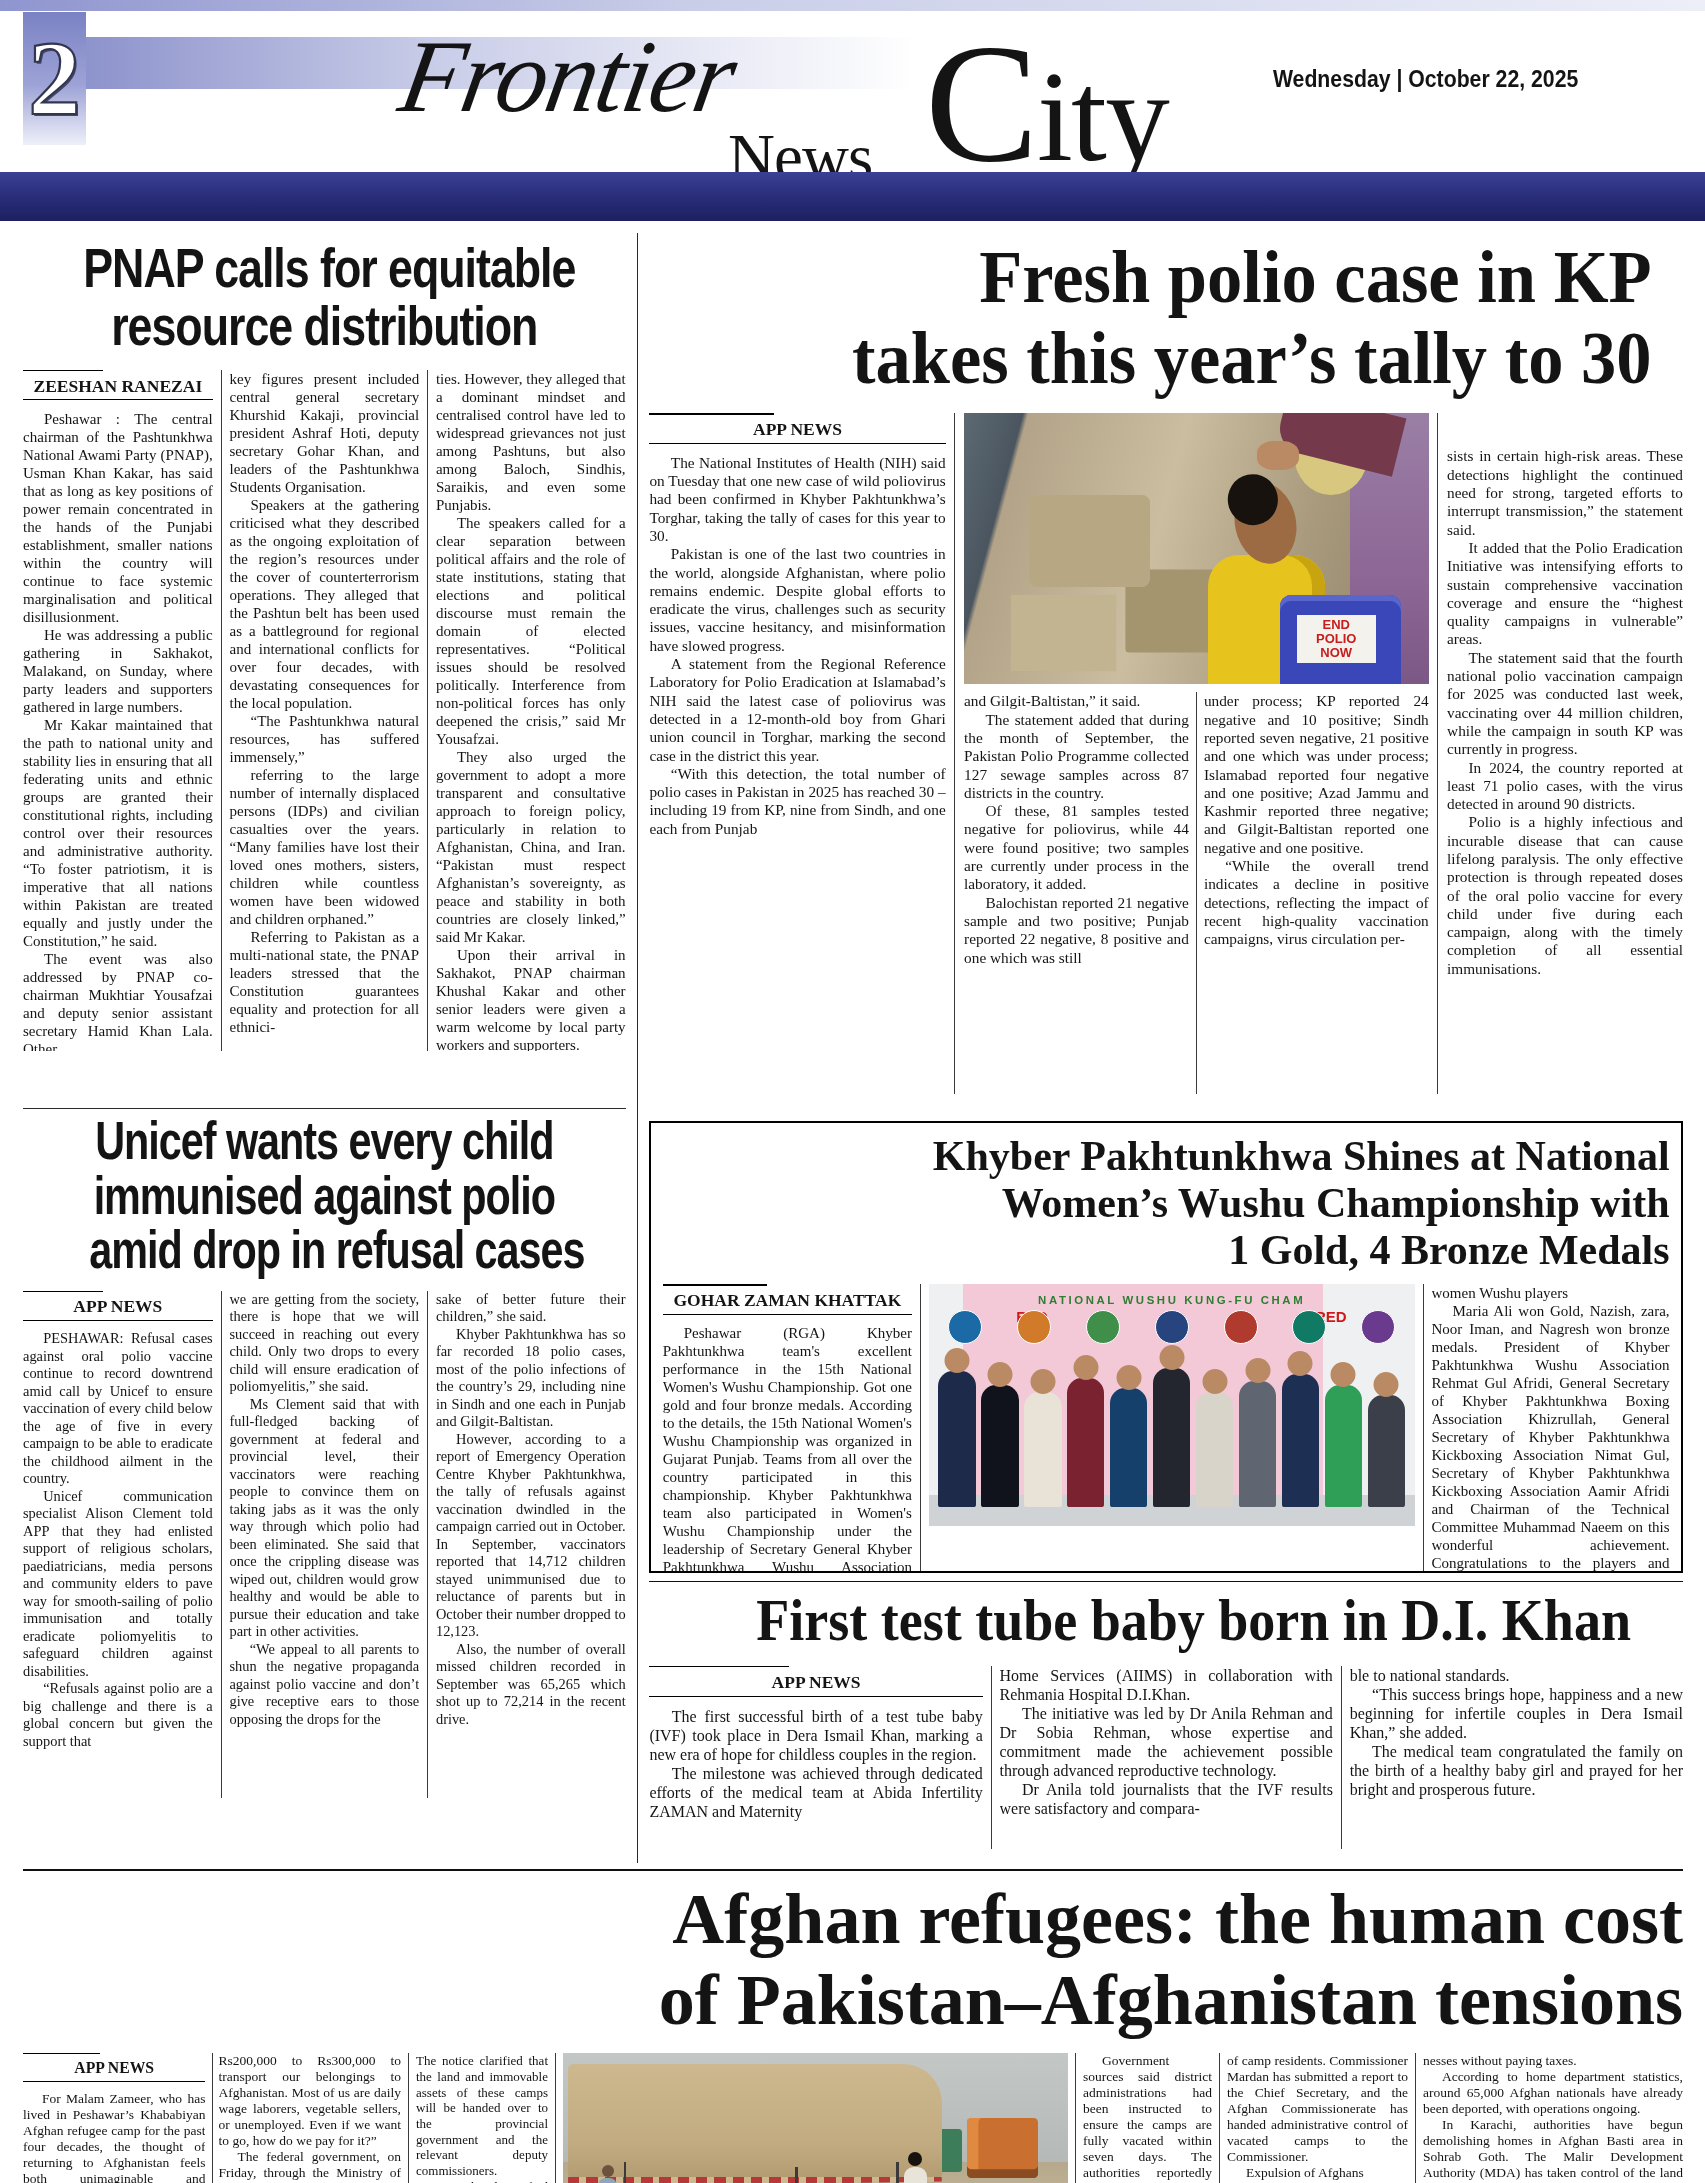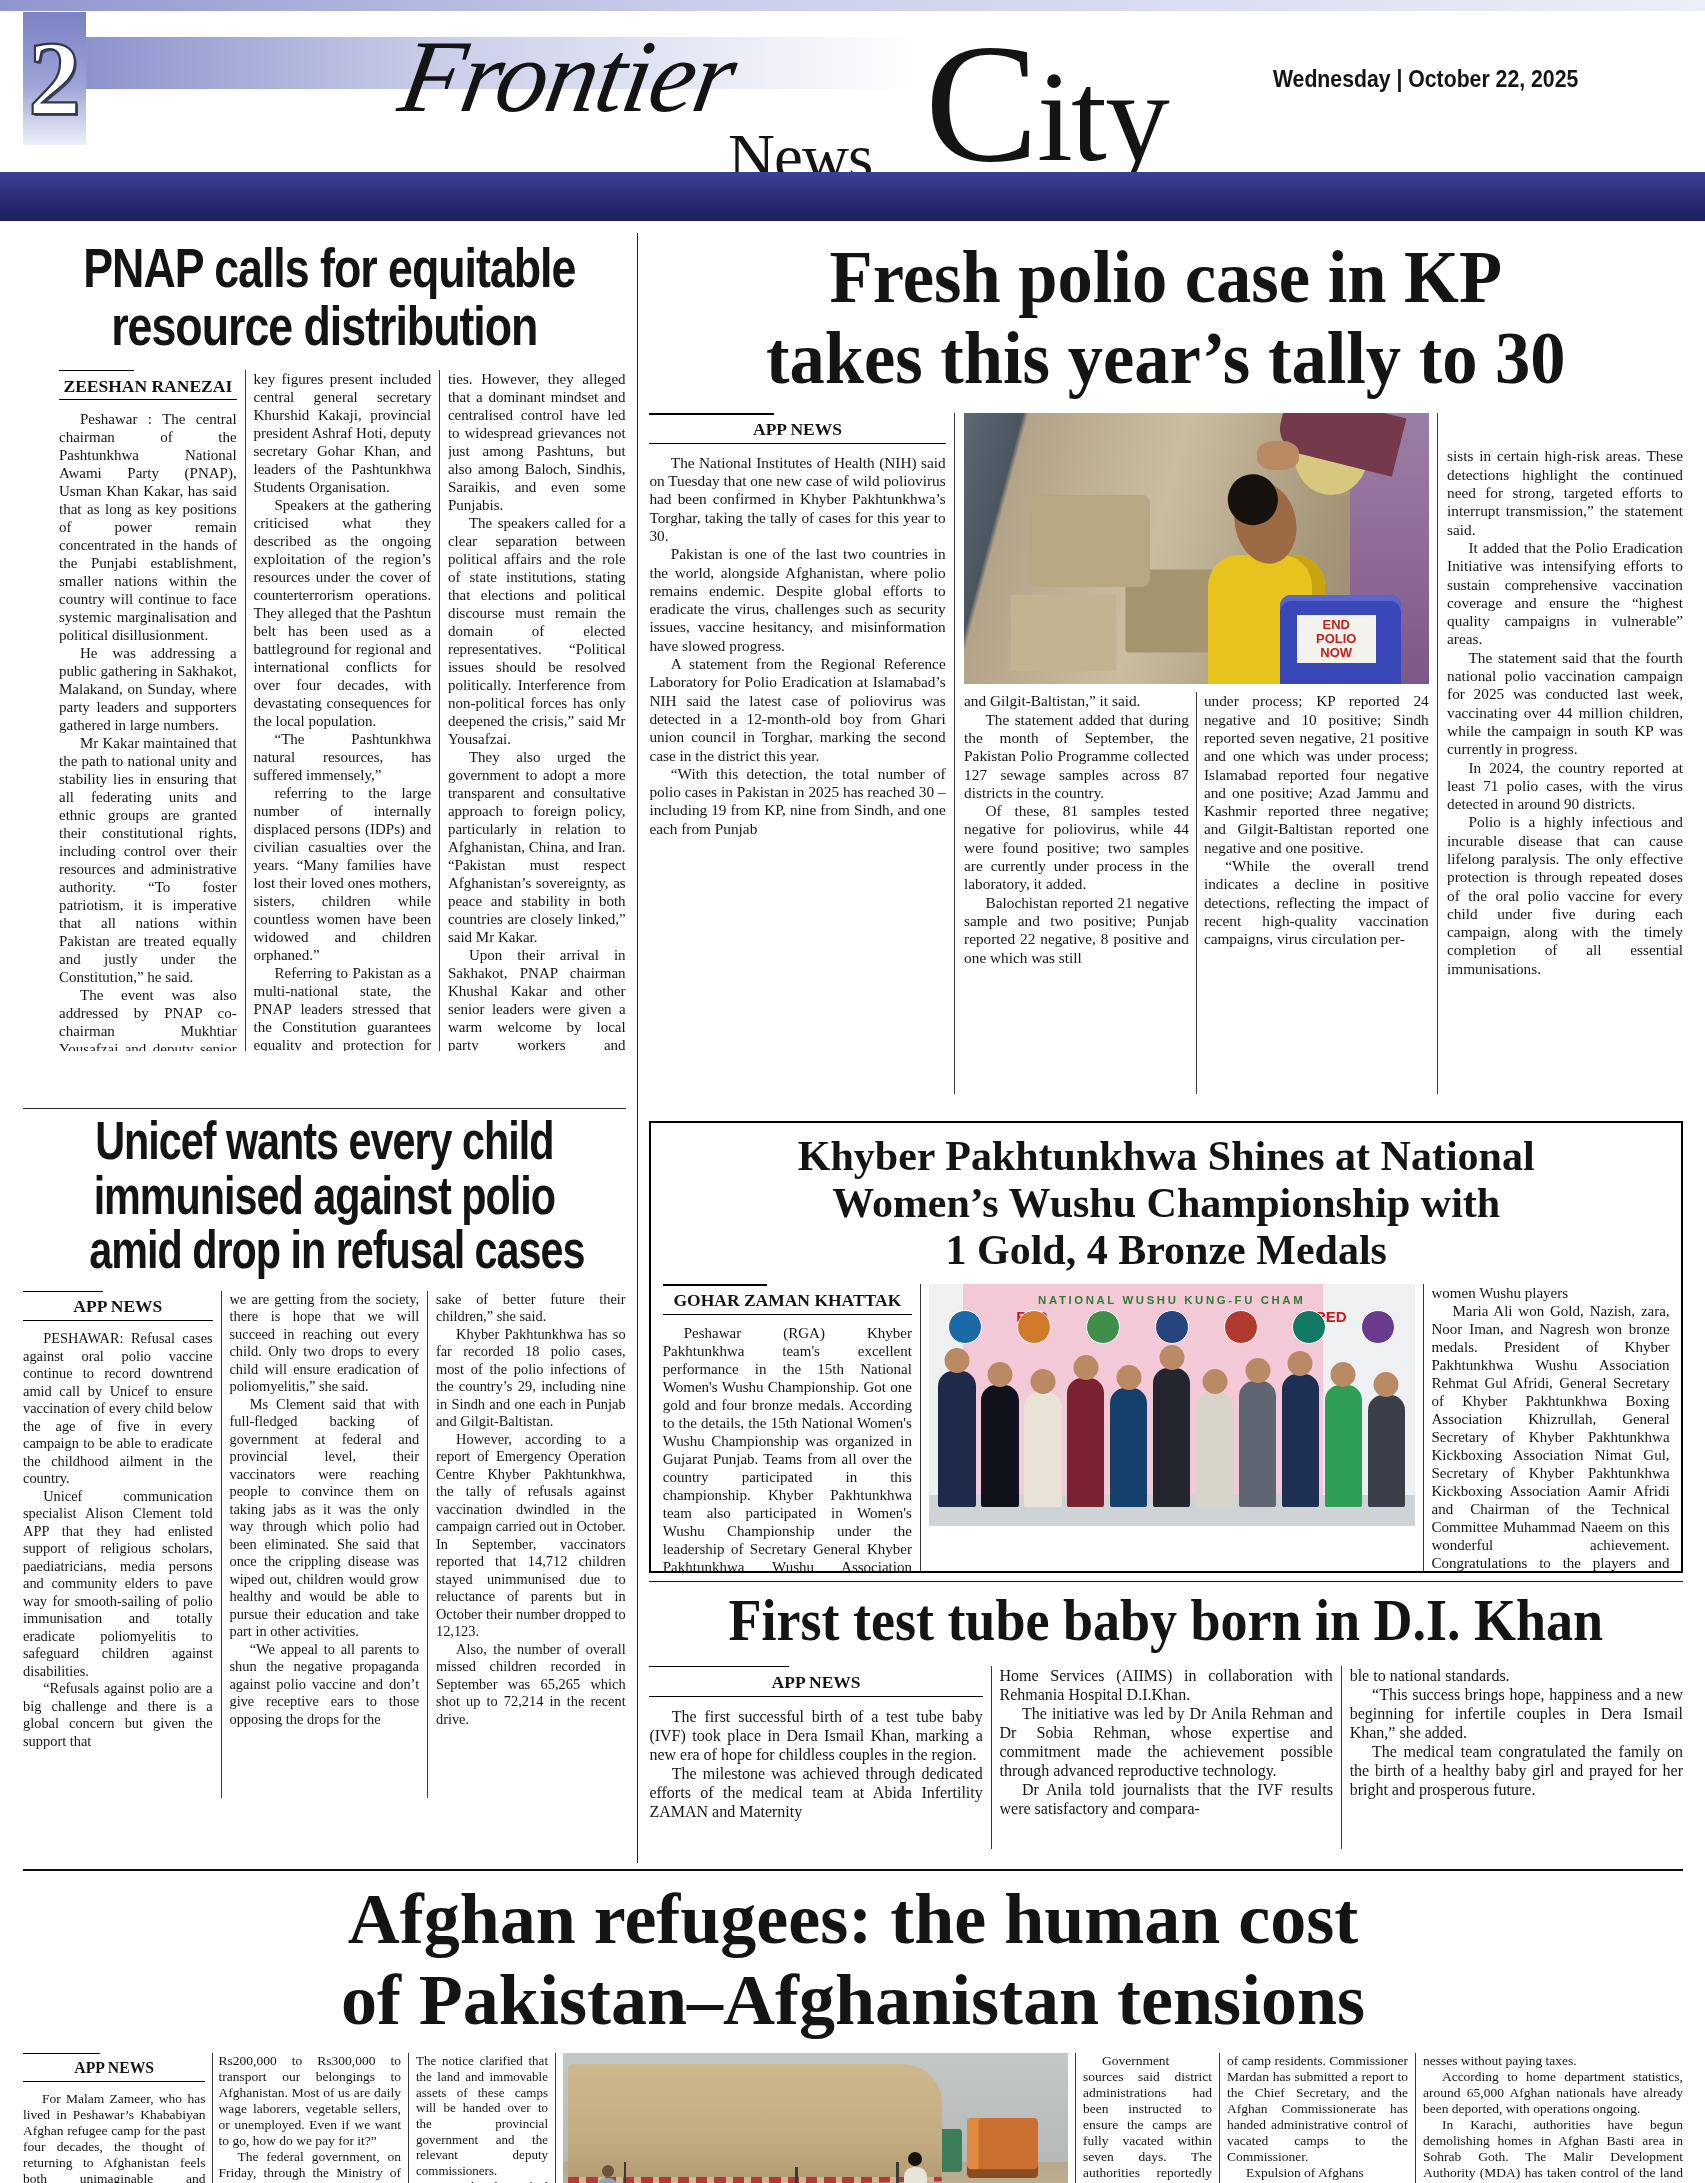--- a/index.html
+++ b/index.html
@@ -32,37 +32,37 @@
   
   .byline{position:relative;font-weight:700;font-size:17.5px;text-align:center;
           border-bottom:1.3px solid #000;padding:7px 0 4.4px;margin-bottom:9.6px;}
   .byline::before{content:"";position:absolute;left:0;top:0;width:42%;height:1.3px;background:#000;}
   .coltext{height:100%;overflow:hidden;text-align:justify;}
   .coltext p{margin:0;text-indent:1.4em;}
   .coltext p.flush{text-indent:0;}
   .sans-head{font-family:"Liberation Sans","DejaVu Sans",sans-serif;font-weight:700;
              text-align:center;margin:0;line-height:1.03;letter-spacing:-1.3px;}
   .sans-head span{display:block;white-space:nowrap;transform:scaleX(.8);transform-origin:center;}
-  .serif-head{font-weight:700;text-align:center;margin:0;line-height:1.08;}
+  .serif-head{font-weight:700;text-align:right;margin:0;line-height:1.08;}
   .serif-head span{display:block;white-space:nowrap;transform-origin:center;}
 
   
   .main-row{position:absolute;left:0;top:221px;width:1706px;height:1642px;
             display:flex;padding:12.2px 23px 0;box-sizing:border-box;}
   .left-stack{width:615px;border-right:1.3px solid #2a2a2a;padding-right:11.4px;box-sizing:border-box;}
   .right-stack{flex:1;padding-left:11.4px;box-sizing:border-box;}
 
   
   .pnap{height:875px;overflow:hidden;}
   .pnap .sans-head{font-size:56px;margin:6.1px 0 15px;}
   .cols{display:flex;}
   .cols .col{flex:1;padding:0 7.9px;border-right:0.9px solid #3a3a3a;box-sizing:border-box;overflow:hidden;}
   .cols .col:first-child{padding-left:0;}
   .cols .col:last-child{border-right:none;padding-right:0;}
-  .pnap .cols{height:681px;font-size:15px;line-height:18px;margin-left:36px;}
+  .pnap .cols{height:681px;font-size:15px;line-height:18px;}
 
   
   .unicef{height:738px;border-top:1.3px solid #2a2a2a;padding-top:5px;box-sizing:border-box;overflow:hidden;}
   .unicef .sans-head{font-size:53px;margin:0 0 13px;}
   .unicef .sans-head span{transform:scaleX(.78);}
   .unicef .cols{height:507px;font-size:14.4px;line-height:17.5px;}
 
   
   .polio{height:880px;overflow:hidden;}
   .polio .serif-head{font-size:75px;margin:2.6px 0 15.7px;}

